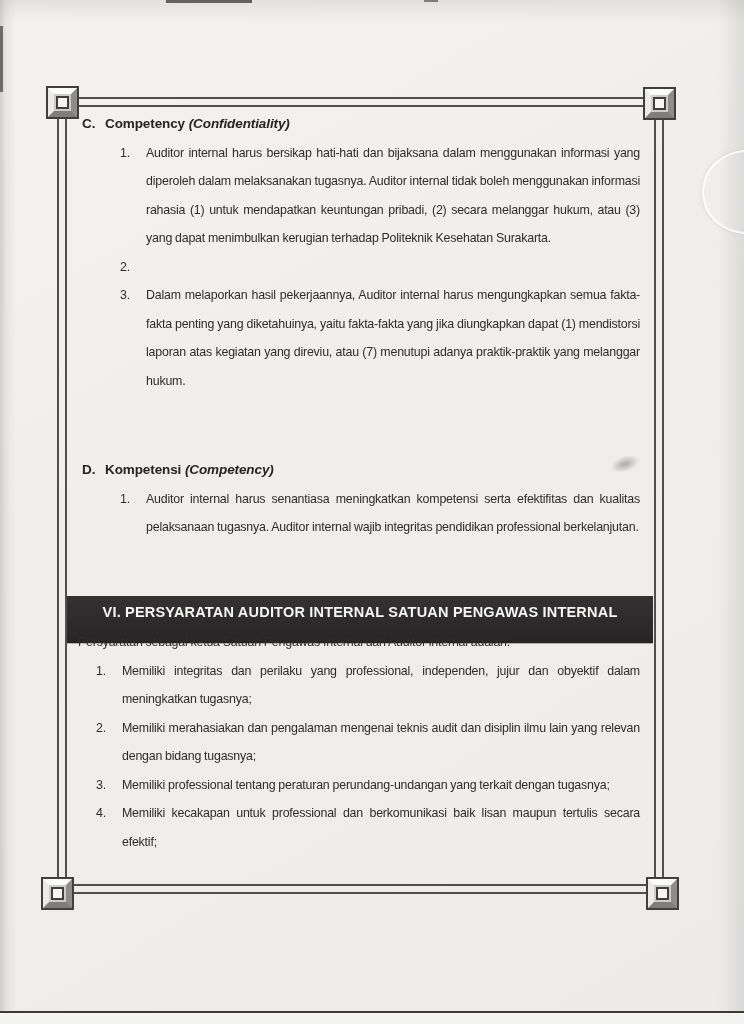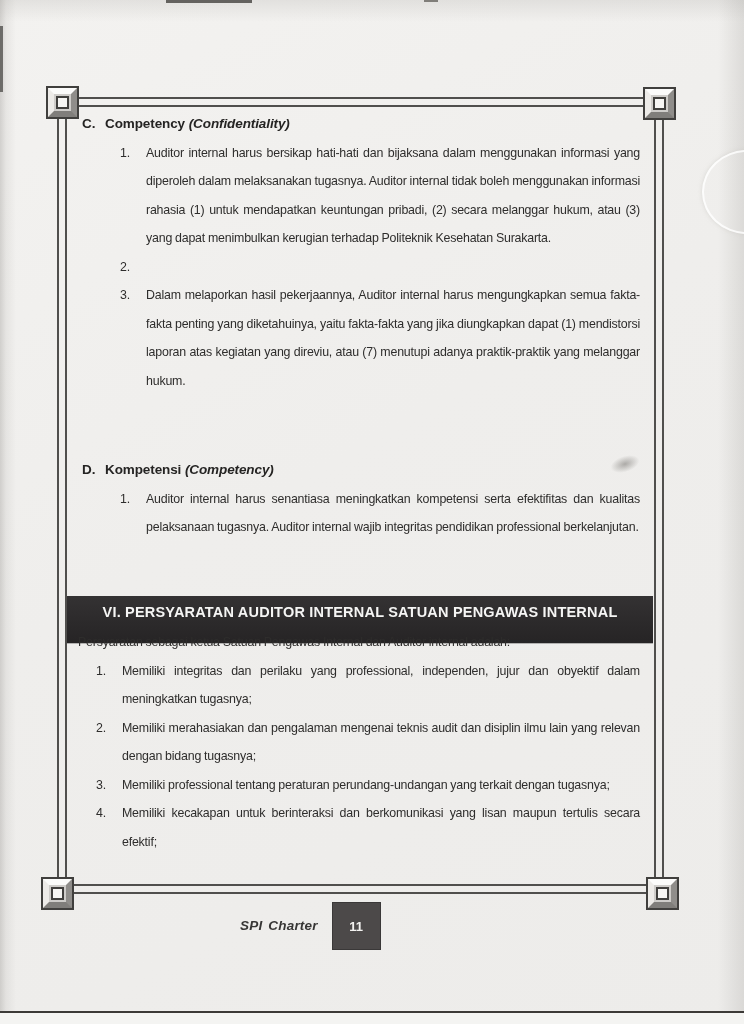--- a/index.html
+++ b/index.html
@@ -185,28 +185,22 @@
       <div class="oli">
         <span class="num">2.</span>
         <span class="txt">Memiliki merahasiakan dan pengalaman mengenai teknis audit dan disiplin ilmu lain yang relevan dengan bidang tugasnya;</span>
       </div>
       <div class="oli">
         <span class="num">3.</span>
         <span class="txt">Memiliki professional tentang peraturan perundang-undangan yang terkait dengan tugasnya;</span>
       </div>
       <div class="oli">
         <span class="num">4.</span>
-        <span class="txt">Memiliki kecakapan untuk berinteraksi dan berkomunikasi yang lisan maupun tertulis secara efektif;</span>
-      </div>
-    </div>
-  </div>
-
-  <div class="footer">
-    <div class="footer-inner">
-      <span class="footer-label">SPI Charter</span>
-      <span class="page-badge">11</span>
-    </div>
-  </div>
+        <span class="txt">Memiliki kecakapan untuk professional dan berkomunikasi baik lisan maupun tertulis secara efektif;</span>
+      </div>
+    </div>
+  </div>
+
 
   <div class="paper-bottom-line"></div>
   <div class="paper-bottom-under"></div>
 
 </div>
 
 </body></html>

